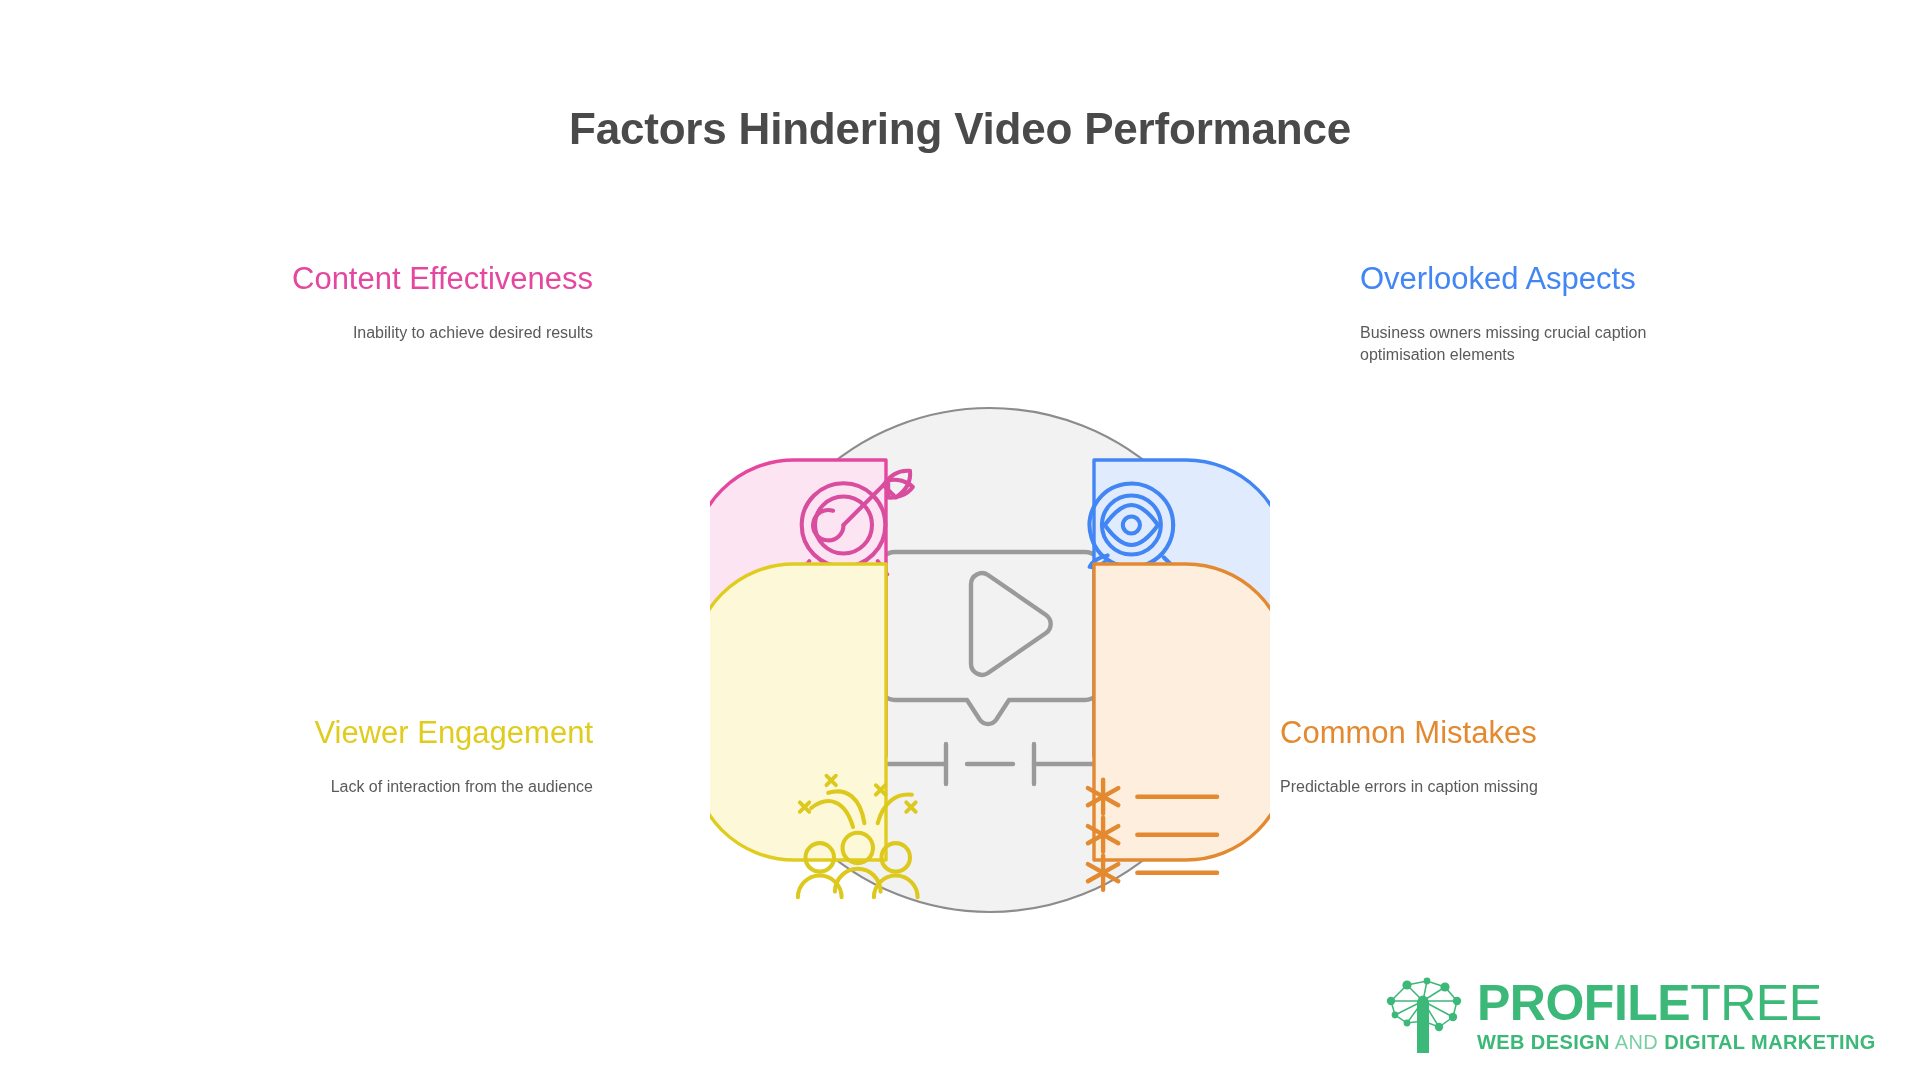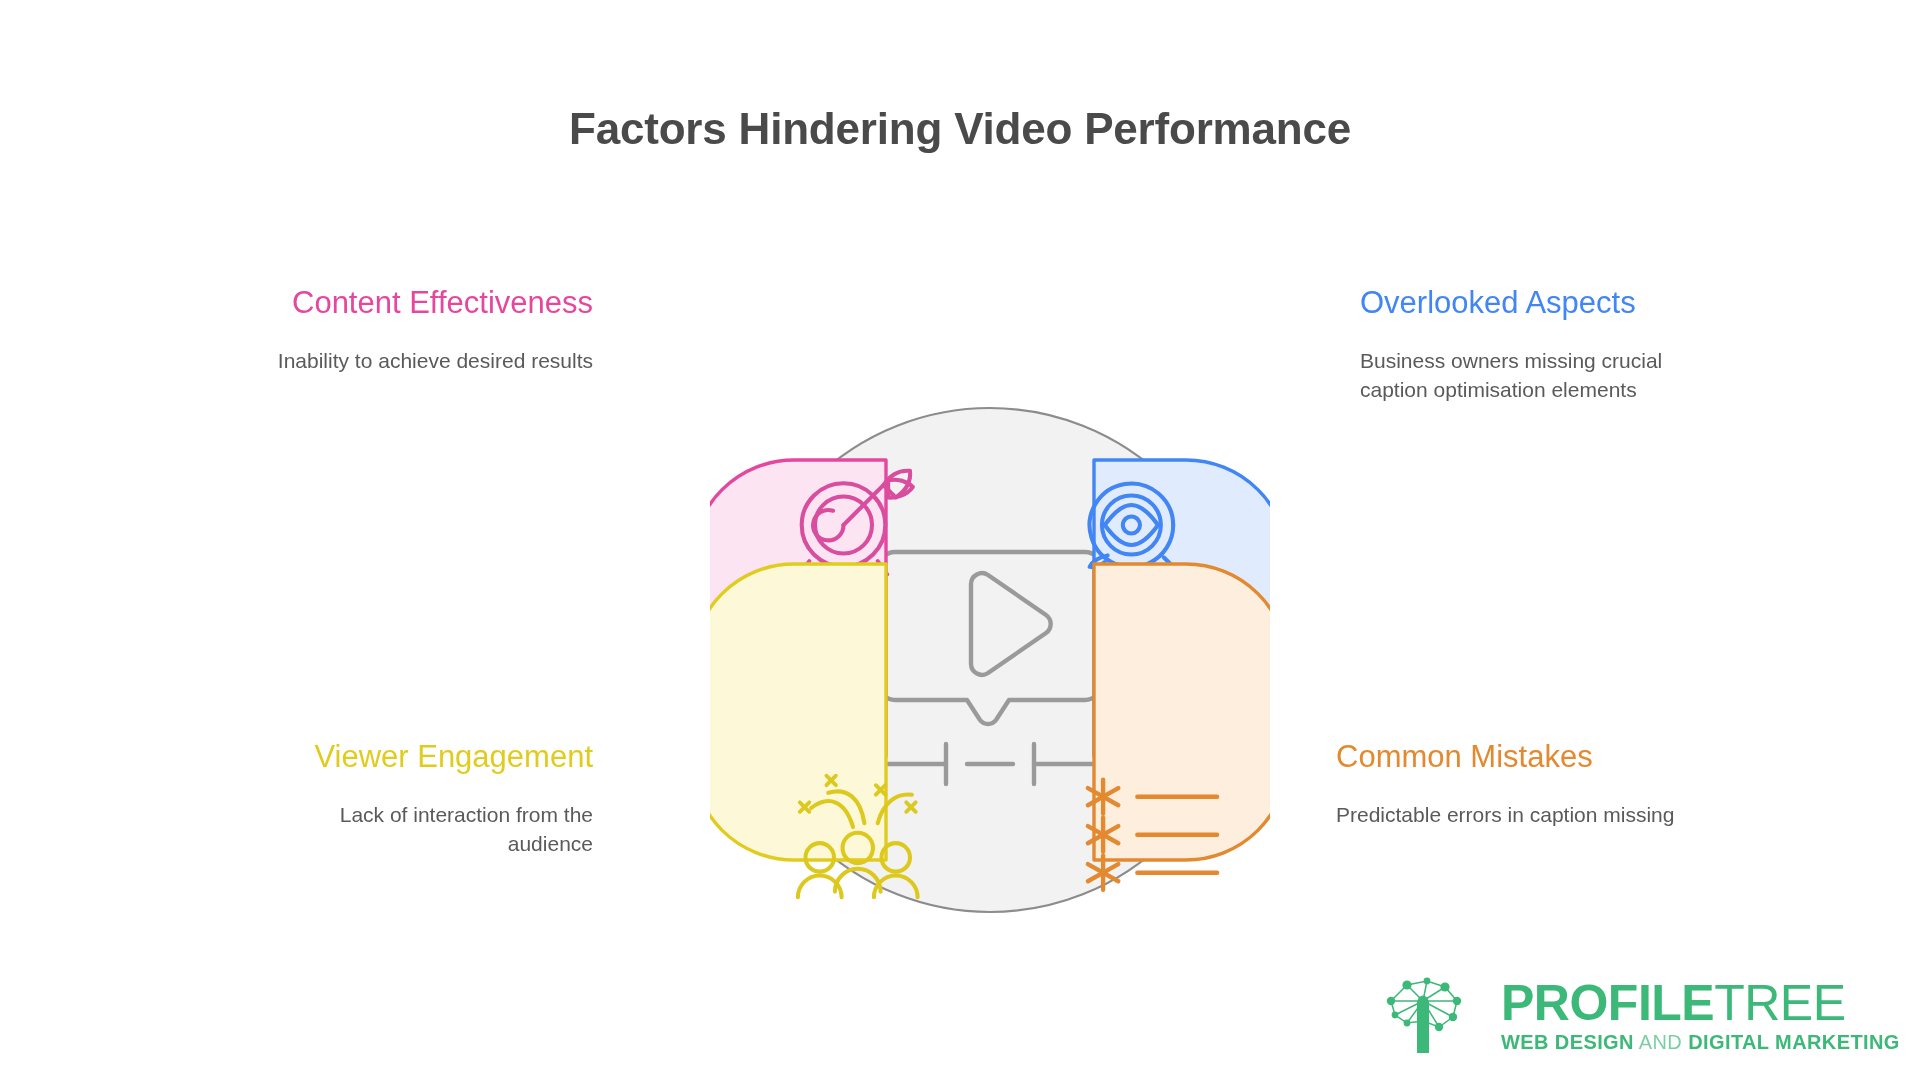--- a/index.html
+++ b/index.html
@@ -33,42 +33,41 @@
     font-size: 44px;
     font-weight: bold;
     color: #4a4a4a;
     letter-spacing: -0.2px;
   }
 
   
   .text-block {
     position: absolute;
     width: 340px;
-    margin-top: 24px;
   }
   .text-block .heading {
     font-size: 31px;
     font-weight: normal;
     line-height: 1.34;
     margin: 0 0 22px 0;
   }
   .text-block .body {
-    font-size: 21px;
+    font-size: 16px;
     color: #5a5a5a;
     line-height: 1.42;
     margin: 0;
   }
 
   .tb-left  { text-align: right; }
   .tb-right { text-align: left; }
 
   #tb-content-effectiveness { left: 253px; top: 258px; }
   #tb-overlooked-aspects    { left: 1360px; top: 258px; }
   #tb-viewer-engagement     { left: 253px; top: 712px; }
-  #tb-common-mistakes       { left: 1336px; top: 712px; }
+  #tb-common-mistakes       { left: 1280px; top: 712px; }
 
   
   #center-stage {
     position: absolute;
     left: 710px;
     top: 380px;
     width: 560px;
     height: 560px;
   }
   #center-stage svg { display: block; }
@@ -81,21 +80,20 @@
     width: 410px;
     height: 96px;
     display: flex;
     align-items: center;
   }
   #logo-mark { flex: 0 0 auto; margin-right: 8px; }
   #logo-text-wrap {
     display: flex;
     flex-direction: column;
     align-items: flex-start;
-    margin-left: 24px;
   }
   .logo-wordmark {
     font-size: 50px;
     line-height: 0.98;
     color: #3cb878;
     white-space: nowrap;
     letter-spacing: -0.5px;
   }
   .logo-wordmark .w-bold { font-weight: bold; }
   .logo-wordmark .w-light { font-weight: normal; }

